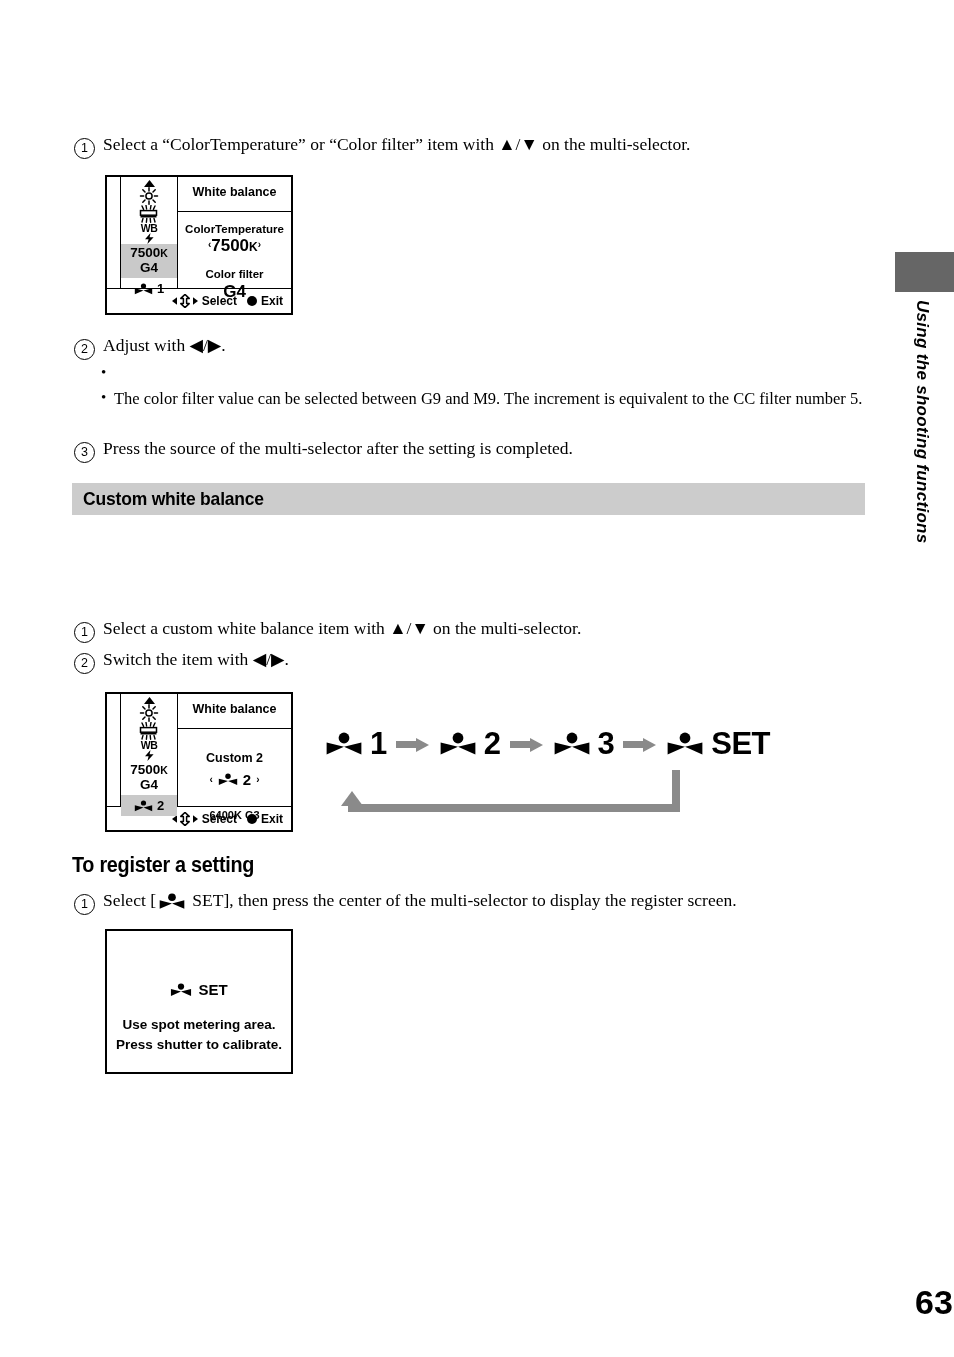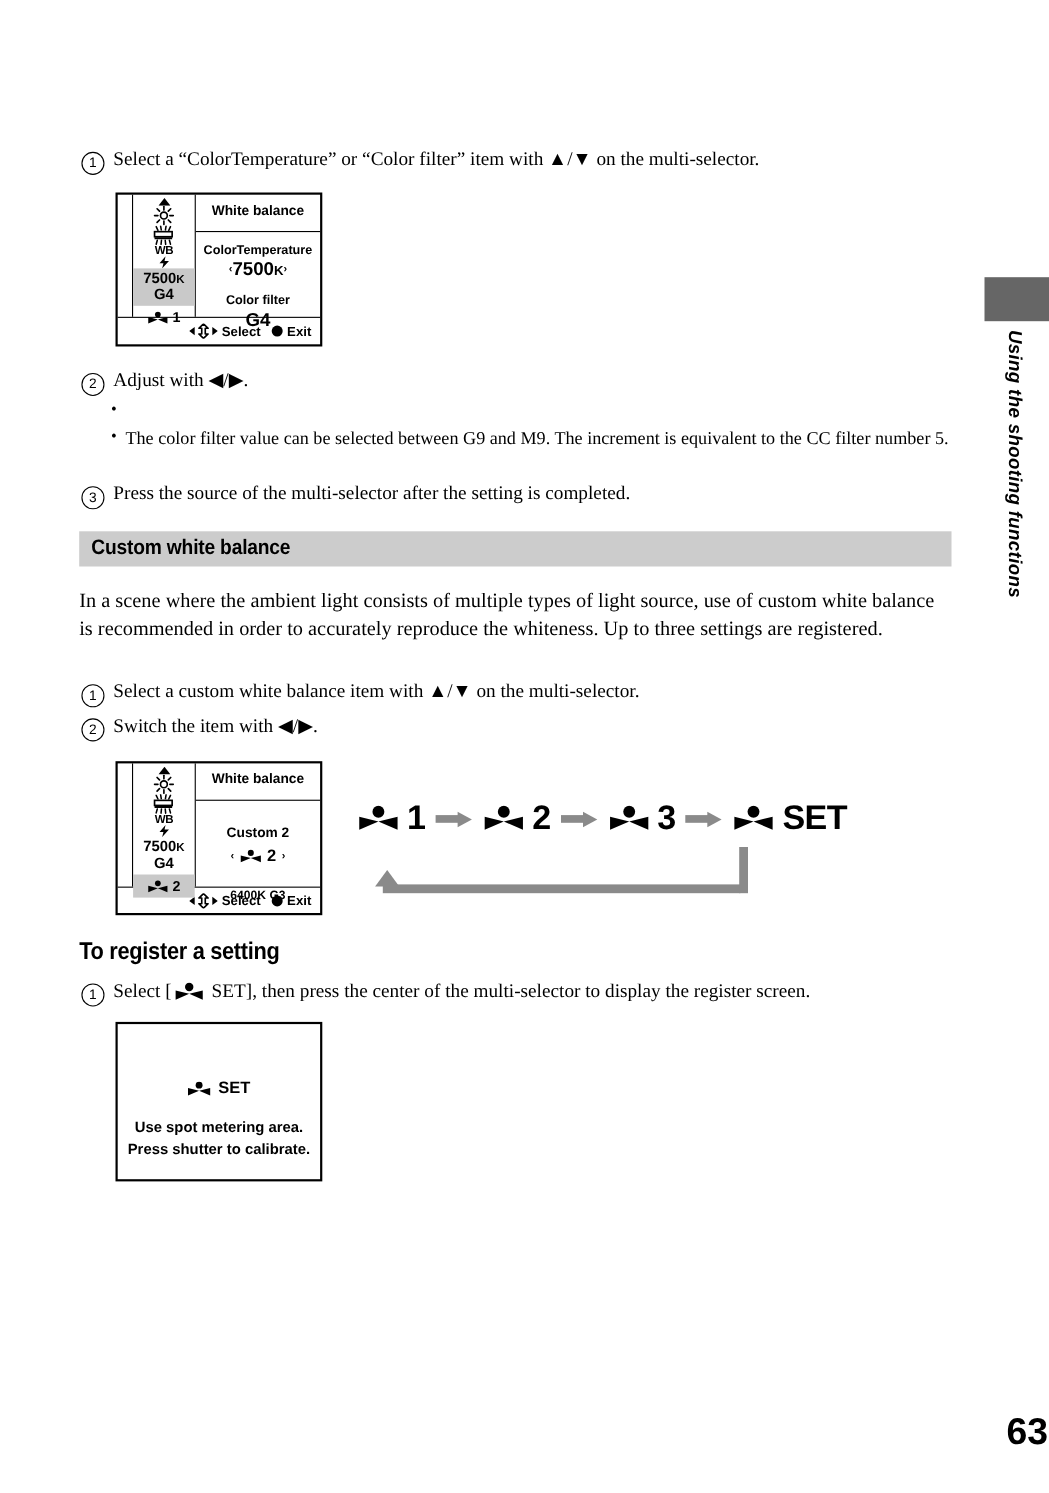--- a/index.html
+++ b/index.html
@@ -405,21 +405,20 @@
 
   <div class="step-row" style="left:74px; top:437px; width:790px;">
     <span class="circnum">3</span>
     <span class="step-text">Press the source of the multi-selector after the setting is completed.</span>
   </div>
 
   <div class="section-bar" style="left:72px; top:483px; width:793px; height:32px;">
     <span class="section-bar-label">Custom white balance</span>
   </div>
 
-  <div class="para" style="left:72px; top:535px; width:790px;">In a scene where the ambient light consists of multiple types of light source, use of custom white balance is recommended in order to accurately reproduce the whiteness. Up to three settings are registered.</div>
 
   <div class="step-row" style="left:74px; top:617px; width:790px;">
     <span class="circnum">1</span>
     <span class="step-text">Select a custom white balance item with ▲/▼ on the multi-selector.</span>
   </div>
 
   <div class="step-row" style="left:74px; top:648px; width:790px;">
     <span class="circnum">2</span>
     <span class="step-text">Switch the item with ◀/▶.</span>
   </div>

